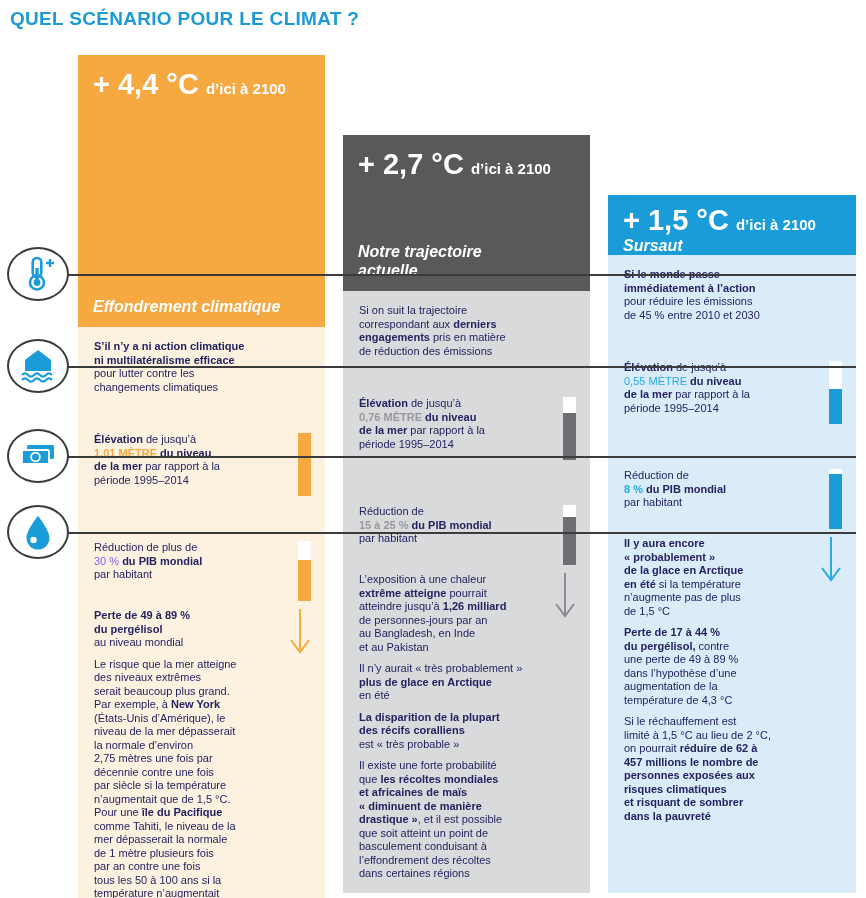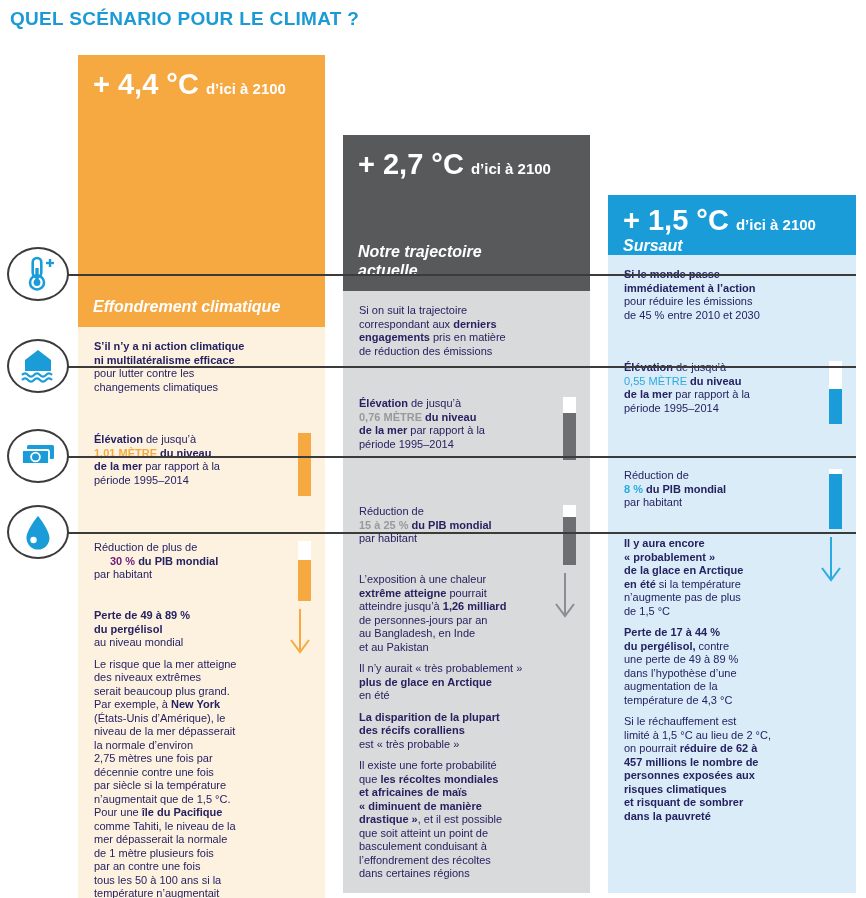--- a/index.html
+++ b/index.html
@@ -108,21 +108,21 @@
         <p class="rich"><span style="font-weight: bold;">Élévation</span><span> de jusqu’à
 </span><span style="font-weight: bold; color: rgb(245, 169, 63);">1,01 MÈTRE</span><span style="font-weight: bold;"> du niveau
 de la mer</span><span> par rapport à la
 période 1995–2014</span></p>
         <div class="mini-bar">
           <div class="fill" style="background: rgb(246, 168, 65); height: 100%;"></div>
         </div>
       </div>
       <div class="row r3">
         <p class="rich"><span>Réduction de plus de
-</span><span style="font-weight: bold; color: #701a75; margin-left: 16px;">30 %</span><span style="font-weight: bold;"> du PIB mondial
+</span><span style="font-weight: normal; color: #8b5cf6;">30 %</span><span style="font-weight: bold;"> du PIB mondial
 </span><span>par habitant</span></p>
         <div class="mini-bar">
           <div class="fill" style="background: rgb(246, 168, 65); height: 68%;"></div>
         </div>
       </div>
       <div class="row r4">
         <svg class="down-arrow" width="22" height="50" viewBox="0 0 22 50">
           <g fill="none" stroke-width="2" stroke="#f5a93f">
             <line x1="11" y1="2" x2="11" y2="43"></line>
               <polyline points="2,33 11,45 20,33"></polyline>

